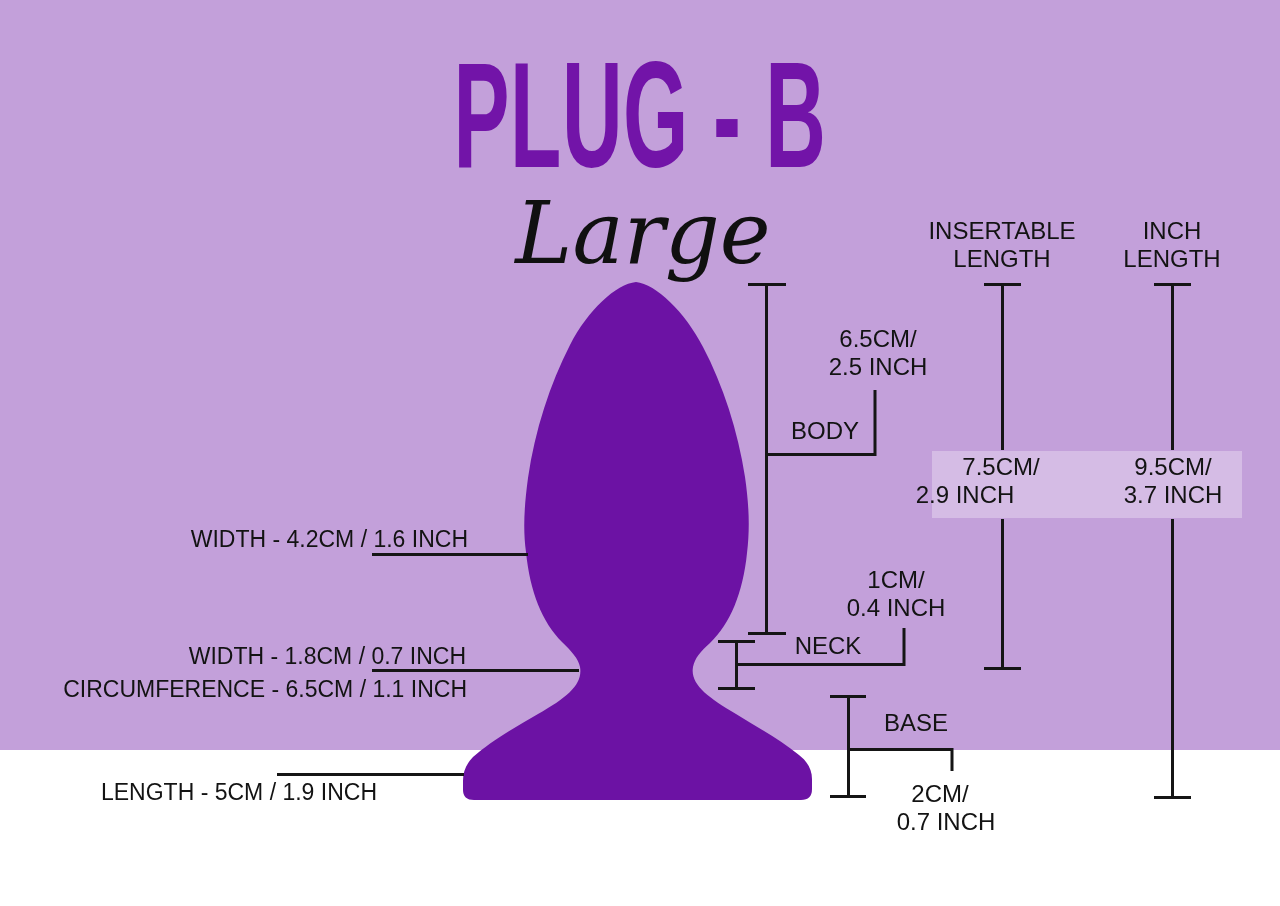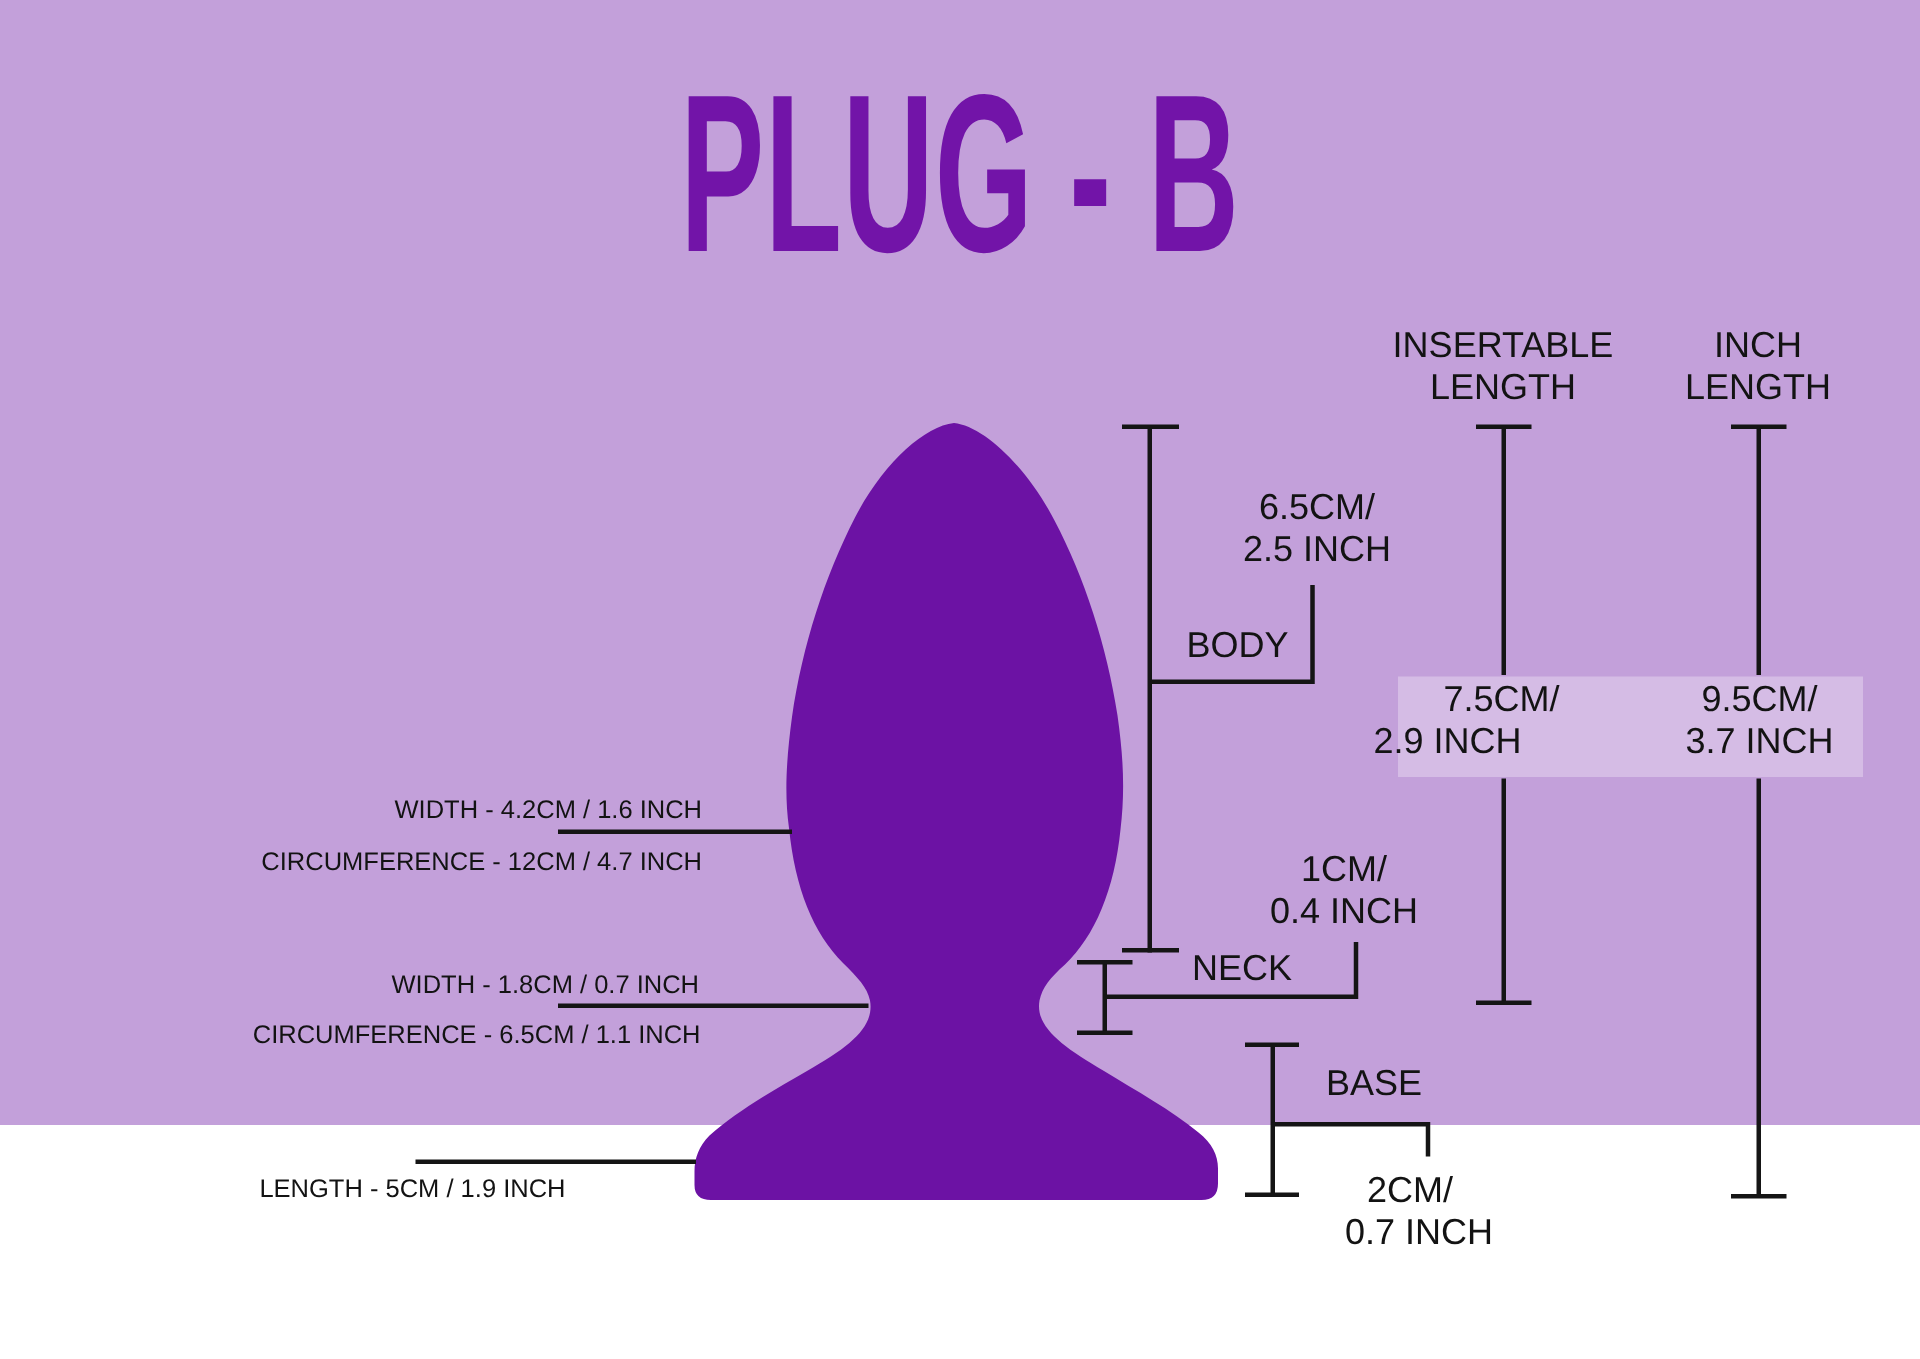--- a/index.html
+++ b/index.html
@@ -32,35 +32,36 @@
   .band{
     position:absolute;left:932px;top:451px;width:310px;height:67px;
     background:var(--color-highlight-band,rgba(255,255,255,.3));
   }
   svg.overlay{position:absolute;left:0;top:0;}
   .plug{fill:var(--color-plug,#6c12a4);}
   .measure line,.measure polyline{
     stroke:var(--color-line,#151515);stroke-width:3;fill:none;
   }
   .lbl{
-    position:absolute;font-size:17px;line-height:23px;
+    position:absolute;font-size:23px;line-height:23px;
     color:var(--color-text,#131313);white-space:nowrap;text-align:center;
   }
   .ctr{
     position:absolute;transform:translateX(-50%);
     font-size:24px;line-height:24px;color:var(--color-text,#131313);
     white-space:nowrap;text-align:right;
   }
 </style>
 </head>
 <body>
 
 <div class="canvas">
 
   <h1 class="title">PLUG - B</h1>
+  <div class="subtitle">Large</div>
 
   <div class="band"></div>
 
   <svg class="overlay" width="1280" height="906" viewBox="0 0 1280 906">
     <path class="plug" d="
       M 636 282
       C 616 284 588 310 570 345
       C 550 384 535 430 528 478
       C 524 508 523 530 526 552
       C 530 592 542 622 562 642
@@ -119,21 +120,20 @@
     </g>
 
     <g class="measure">
       <line x1="372" y1="554.5" x2="528" y2="554.5"></line>
       <line x1="372" y1="670.5" x2="579" y2="670.5"></line>
       <line x1="277" y1="774.5" x2="464" y2="774.5"></line>
     </g>
   </svg>
 
   <div class="lbl" style="right:812px;top:528px">WIDTH - 4.2CM / 1.6 INCH</div>
-  <div class="lbl" style="right:812px;top:563px">CIRCUMFERENCE - 12CM / 4.7 INCH</div>
   <div class="lbl" style="right:814px;top:645px">WIDTH - 1.8CM / 0.7 INCH</div>
   <div class="lbl" style="right:813px;top:678px">CIRCUMFERENCE - 6.5CM / 1.1 INCH</div>
   <div class="lbl" style="right:903px;top:781px">LENGTH - 5CM / 1.9 INCH</div>
 
   <div class="ctr" style="left:878px;top:327px">6.5CM/</div>
   <div class="ctr" style="left:878px;top:355px">2.5 INCH</div>
   <div class="ctr" style="left:825px;top:419px">BODY</div>
 
   <div class="ctr" style="left:896px;top:568px">1CM/</div>
   <div class="ctr" style="left:896px;top:596px">0.4 INCH</div>

